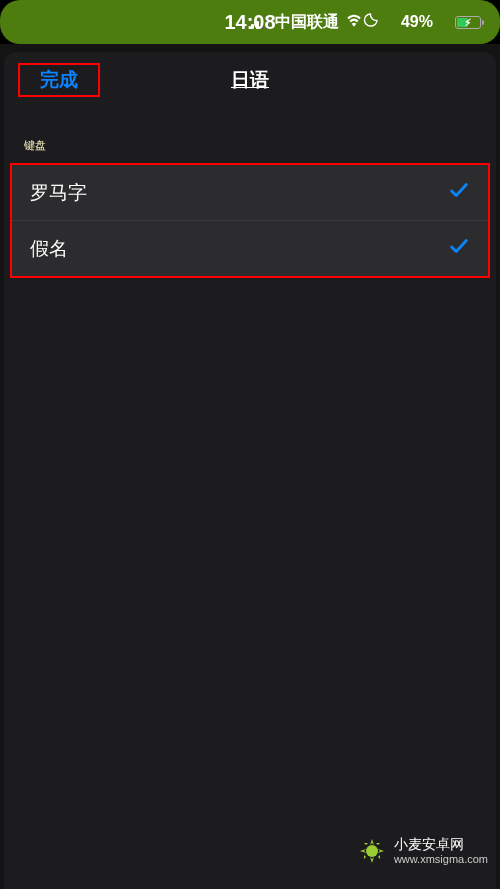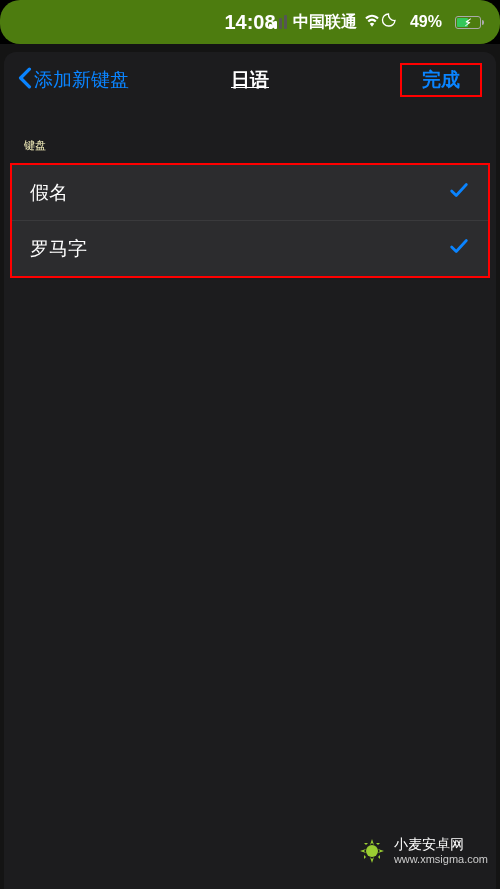--- a/index.html
+++ b/index.html
@@ -35,21 +35,21 @@
     .status-center {
       position: absolute;
       left: 50%;
       transform: translateX(-50%);
       font-size: 20px;
       font-weight: bold;
     }
     .status-right {
       display: flex;
       align-items: center;
-      gap: 13px;
+      gap: 22px;
     }
     .signal-bars {
       display: flex;
       align-items: flex-end;
       gap: 2px;
     }
     .bar {
       width: 3px;
       background: #fff;
       border-radius: 1px;
@@ -221,45 +221,37 @@
         <span class="battery-bolt">⚡︎</span>
       </div>
       <div class="battery-cap"></div>
     </div>
   </div>
 </div>
 
 <div class="modal-backdrop">
   <div class="modal-sheet">
     <div class="nav-bar">
-      <div class="nav-back">
-        <span class="chevron-back">
-          <svg width="14" height="22" viewBox="0 0 12 20" fill="none" stroke="#0a84ff" stroke-width="3" stroke-linecap="round" stroke-linejoin="round">
-              <polyline points="10,2 2,10 10,18"></polyline>
-            </svg>
-        </span>
-        <span>添加新键盘</span>
-      </div>
       <div class="nav-title">日语</div>
       <div class="nav-done">完成</div>
     </div>
 
     <div class="section-header">键盘</div>
 
     <div class="list-group">
       <div class="list-row">
-        <span>假名</span>
+        <span>罗马字</span>
         <span class="check-icon">
           <svg width="22" height="22" viewBox="0 0 24 24" fill="none" stroke="#0a84ff" stroke-width="3" stroke-linecap="round" stroke-linejoin="round">
               <polyline points="4,13 9,18 20,6"></polyline>
             </svg>
         </span>
       </div>
       <div class="list-row">
-        <span>罗马字</span>
+        <span>假名</span>
         <span class="check-icon">
           <svg width="22" height="22" viewBox="0 0 24 24" fill="none" stroke="#0a84ff" stroke-width="3" stroke-linecap="round" stroke-linejoin="round">
               <polyline points="4,13 9,18 20,6"></polyline>
             </svg>
         </span>
       </div>
     </div>
   </div>
 </div>
 

